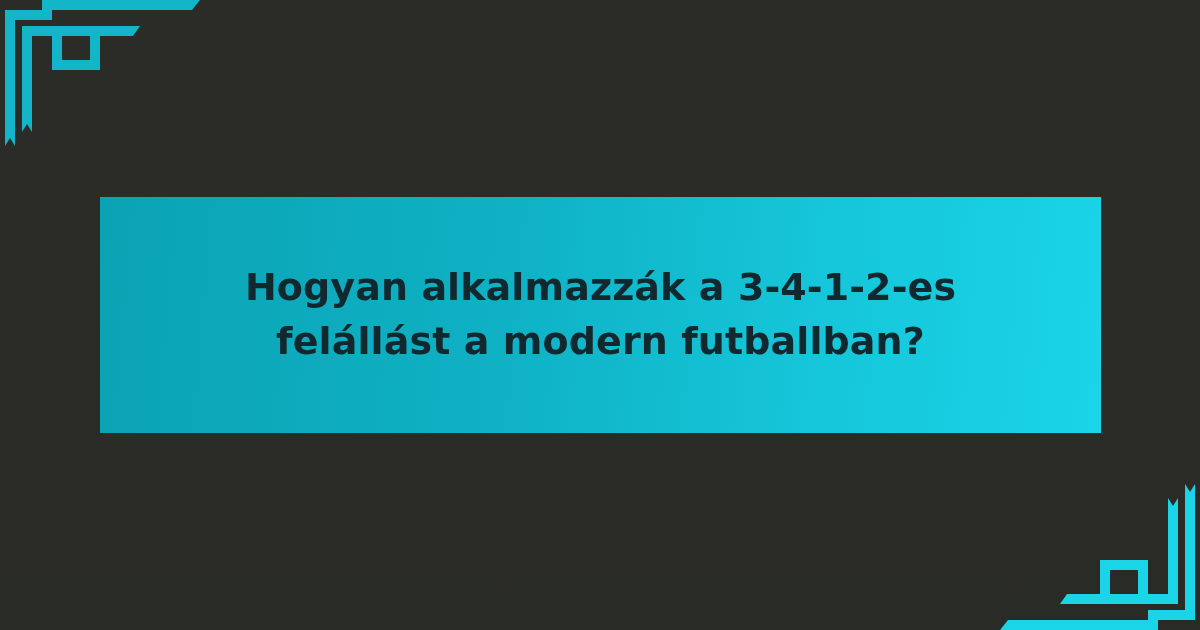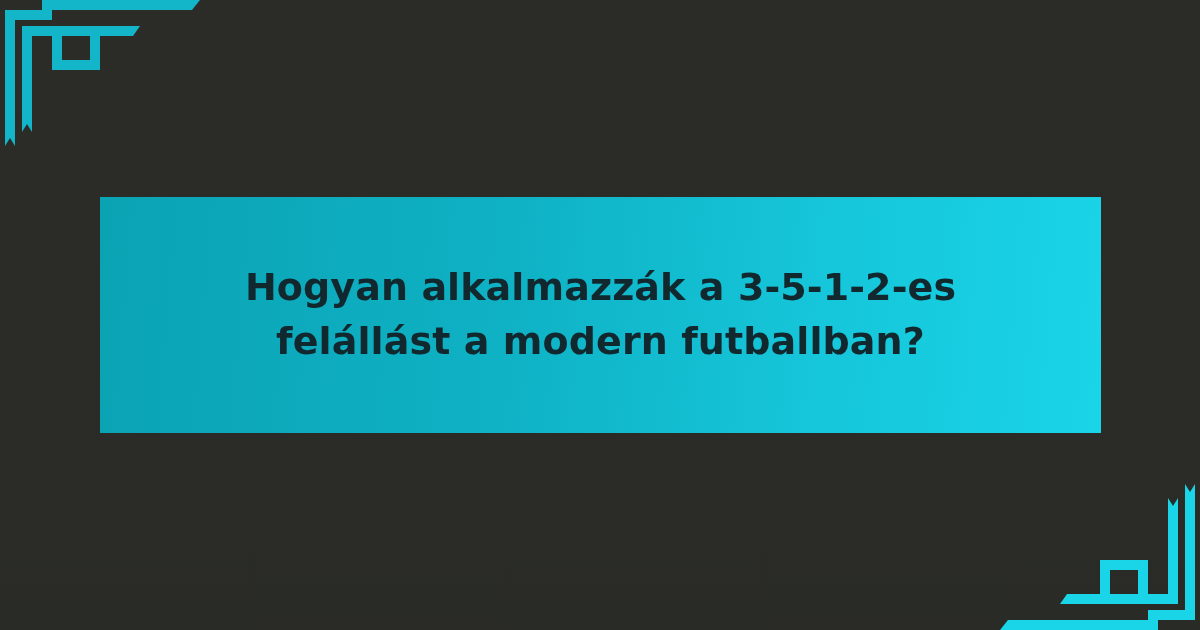--- a/index.html
+++ b/index.html
@@ -148,16 +148,16 @@
         <path d="M22 26 H140 L133 36 H22 Z"></path>
         <path d="M52 26 H62 V70 H52 Z"></path>
         <path d="M52 60 H100 V70 H52 Z"></path>
         <path d="M90 26 H100 V70 H90 Z"></path>
         <path d="M52 26 H100 V36 H52 Z"></path>
       </g>
     </svg>
   </div>
 
   <div id="banner">
-    <h1 id="headline">Hogyan alkalmazzák a 3-5-1-2-es felállást a modern futballban?</h1>
+    <h1 id="headline">Hogyan alkalmazzák a 3-4-1-2-es felállást a modern futballban?</h1>
   </div>
 
 </div>
 
 </body></html>

